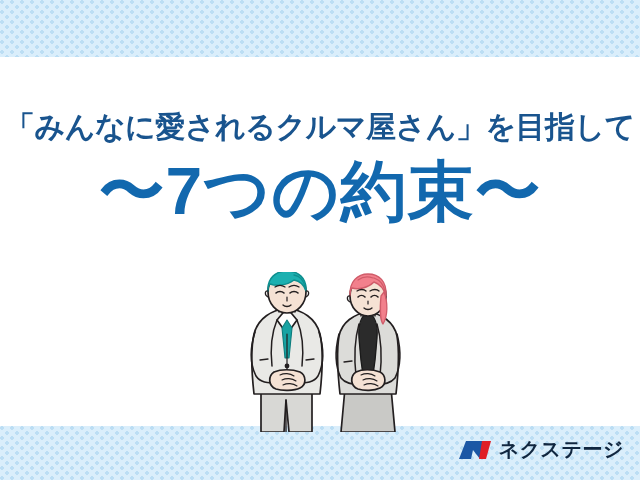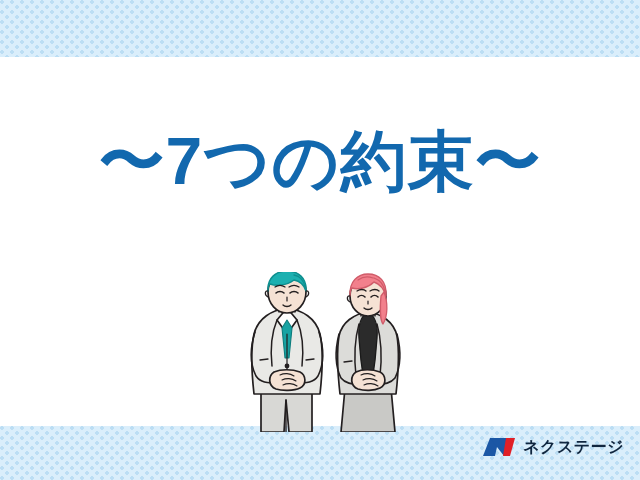--- a/index.html
+++ b/index.html
@@ -70,37 +70,38 @@
   #logo {
     position: absolute;
     right: 16px;
     top: 436px;
     display: flex;
     align-items: center;
     gap: 7px;
   }
   #logo-mark { display: block; }
   #logo-text {
-    font-size: 16px;
+    font-size: 20px;
     font-weight: 700;
     color: #10263f;
     letter-spacing: 0.5px;
     white-space: nowrap;
   }
 </style>
 </head>
 <body>
 
 <div id="stage">
 
   <div class="dot-band" id="band-top"></div>
 
   <div class="dot-band" id="band-bottom"></div>
 
   <div id="headline">
+    <span id="headline-line1">「みんなに愛されるクルマ屋さん」を目指して</span>
     <span id="headline-line2">〜7つの約束〜</span>
   </div>
 
   <svg id="illustration" viewBox="0 0 190 160">
     <g fill="none" stroke="#231f20" stroke-width="1.7" stroke-linecap="round" stroke-linejoin="round">
 
       <g>
 
         <path d="M33 118 L33 160 L56 160 L58 128 L61 160 L84 160 L84 118 Z" fill="#d8d8d5"></path>
         <path d="M58 128 L58 160" stroke="#231f20" stroke-width="1.4"></path>

